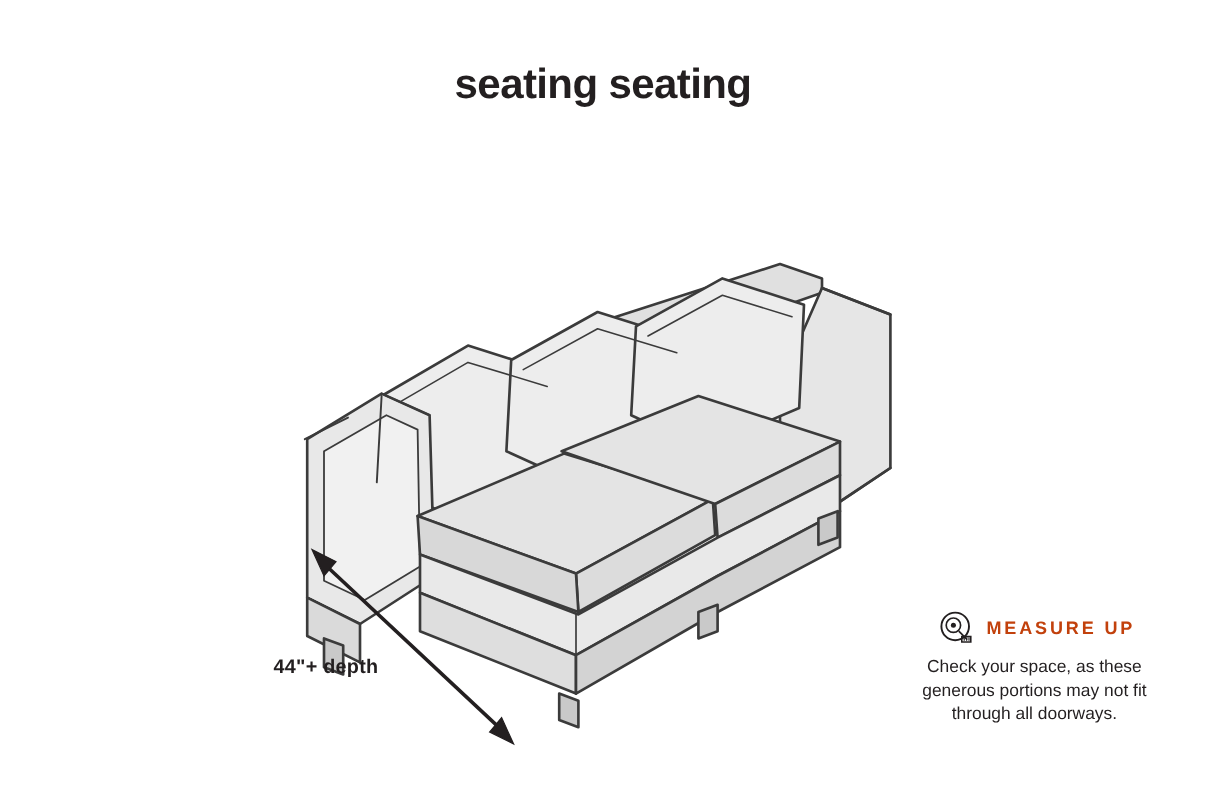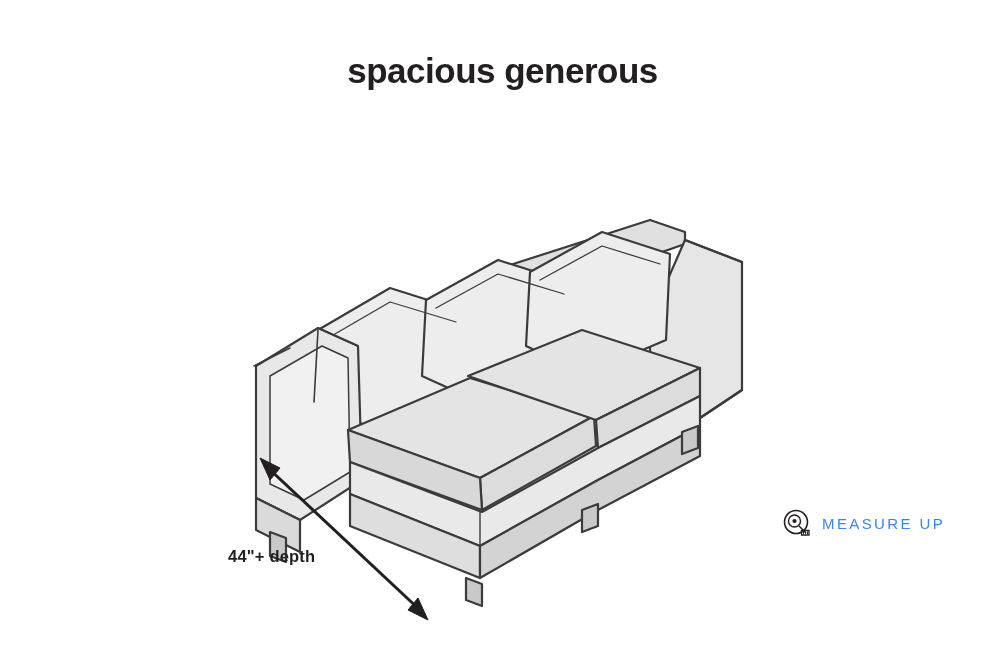--- a/index.html
+++ b/index.html
@@ -65,44 +65,44 @@
   }
   .measure-head {
     display: flex;
     align-items: center;
     gap: 10px;
     justify-content: flex-start;
     padding-left: 40px;
   }
   .measure-title {
     font-size: 15px;
-    font-weight: normal;
+    font-weight: bold;
     letter-spacing: 2.4px;
-    color: #3b82f6;
+    color: #c2410c;
   }
   .measure-note {
     margin-top: 9px;
     text-align: center;
     font-size: 14.5px;
     line-height: 1.35;
     color: #231f20;
     width: 240px;
   }
   .tape-icon {
     width: 30px;
     height: 30px;
     display: block;
   }
 </style>
 </head>
 <body>
 
 <div class="page">
 
-  <div class="headline">spacious generous</div>
+  <div class="headline">seating seating</div>
 
 
   <div class="illustration">
     <svg viewBox="0 0 560 450" width="560" height="450" xmlns="http://www.w3.org/2000/svg">
       <g fill="none" stroke="#3b3b3b" stroke-width="2.2" stroke-linejoin="round" stroke-linecap="round">
 
         <path d="M246 96 L420 40 L455 52 L455 64 L300 118 Z" fill="#e0e0e0"></path>
 
         <path d="M420 140 L455 60 L512 82 L512 210 L470 238 L420 215 Z" fill="#e6e6e6"></path>
         <path d="M455 60 L512 82"></path>
@@ -162,15 +162,16 @@
           <circle cx="14" cy="14" r="11.5" fill="none" stroke="#231f20" stroke-width="1.6"></circle>
           <circle cx="12.5" cy="13" r="6" fill="none" stroke="#231f20" stroke-width="1.4"></circle>
           <circle cx="12.5" cy="13" r="2.1" fill="#231f20"></circle>
           <path d="M17 18 L24 25" stroke="#231f20" stroke-width="1.4" fill="none"></path>
           <path d="M19.5 22.5 L27 22.5 L27 27 L19.5 27 Z" fill="none" stroke="#231f20" stroke-width="1.3"></path>
           <path d="M21.5 23.5 L21.5 26 M23.5 23.5 L23.5 26 M25.5 23.5 L25.5 26" stroke="#231f20" stroke-width="1"></path>
         </svg>
       </span>
       <span class="measure-title">MEASURE UP</span>
     </div>
+    <div class="measure-note">Check your space, as these generous portions may not fit through all doorways.</div>
   </div>
 
 </div>
 
 </body></html>

